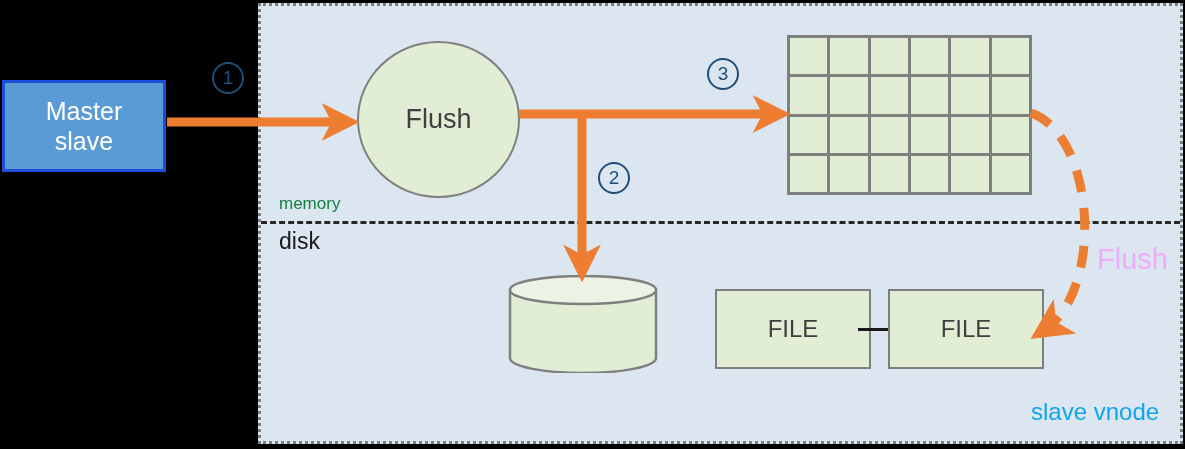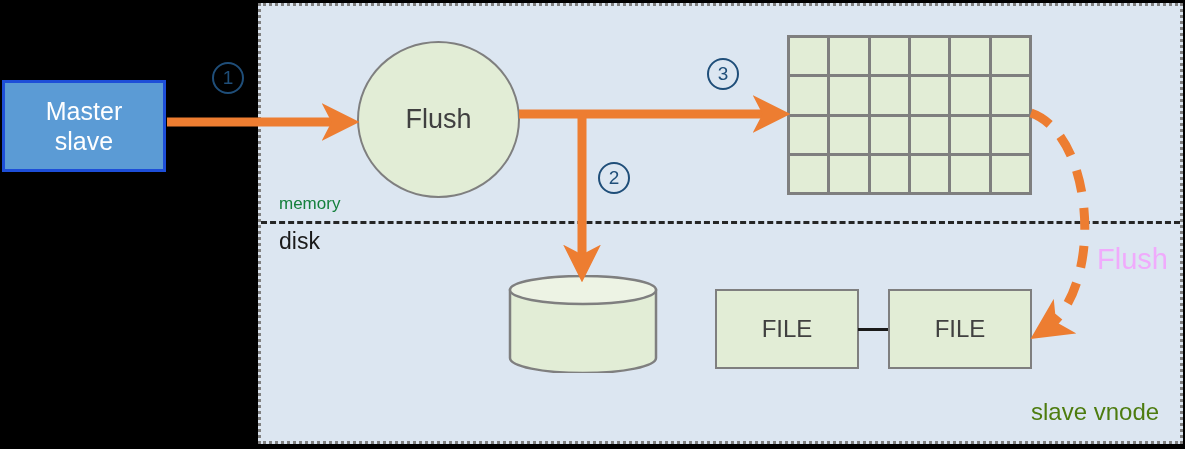--- a/index.html
+++ b/index.html
@@ -133,21 +133,21 @@
     top: 393px;
     width: 150px;
     text-align: center;
     font-size: 24px;
     color: #1A1A1A;
   }
   
   .file-box {
     position: absolute;
     top: 289px;
-    width: 144px;
+    width: 156px;
     height: 80px;
     background: #E2EDD6;
     border: 2px solid #7F7F7F;
     box-sizing: border-box;
     display: flex;
     align-items: center;
     justify-content: center;
     font-size: 24px;
     color: #404040;
   }
@@ -167,21 +167,21 @@
     top: 243px;
     font-size: 29px;
     color: #f0abfc;
   }
   
   #slave-vnode-label {
     position: absolute;
     left: 1031px;
     top: 398px;
     font-size: 24px;
-    color: #4d7c0f;
+    color: #0ea5e9;
   }
   
   #arrow-layer {
     position: absolute;
     left: 0;
     top: 0;
     width: 1185px;
     height: 449px;
     pointer-events: none;
   }

